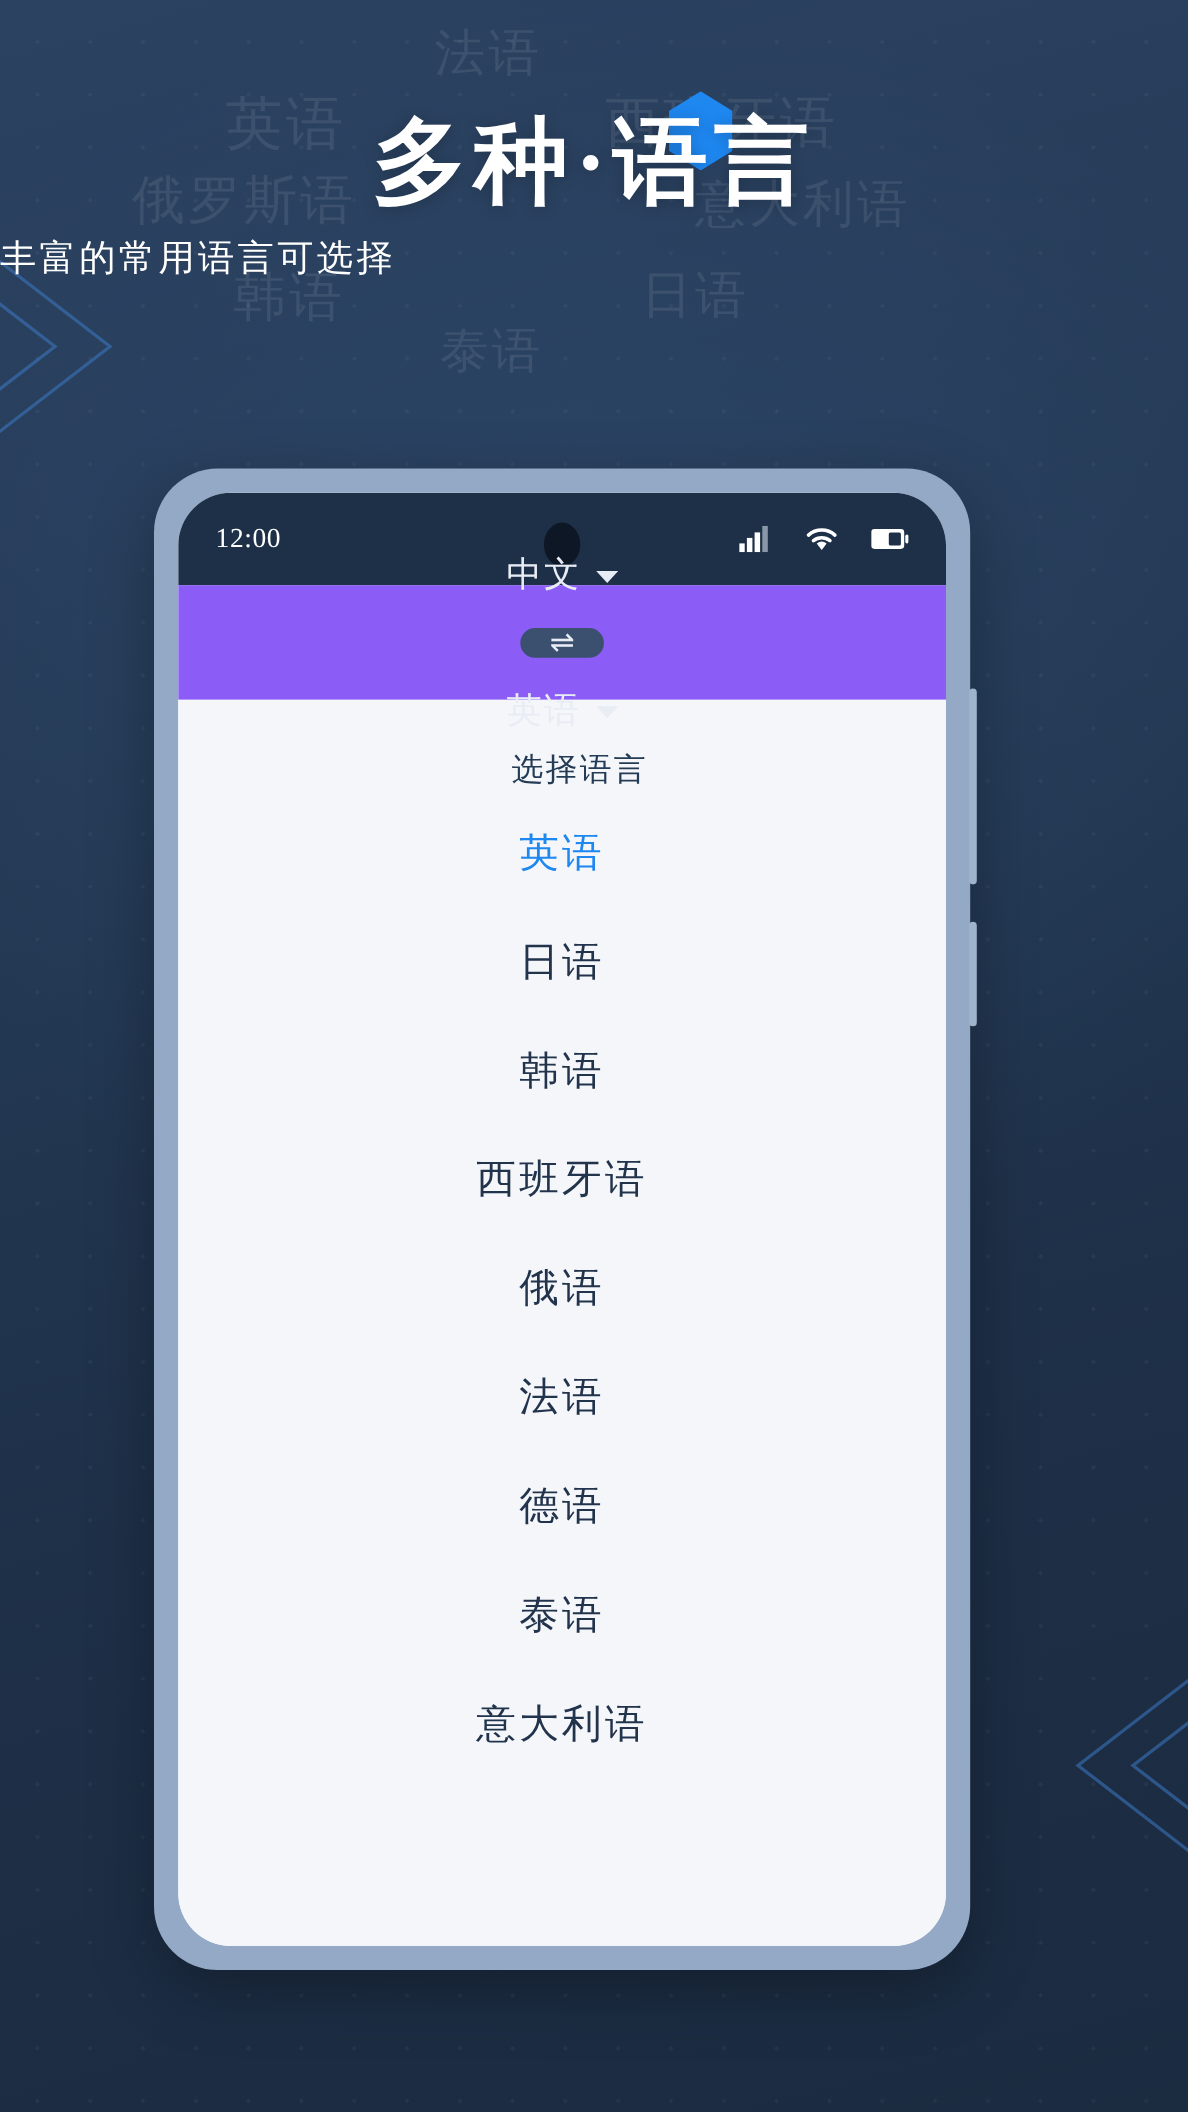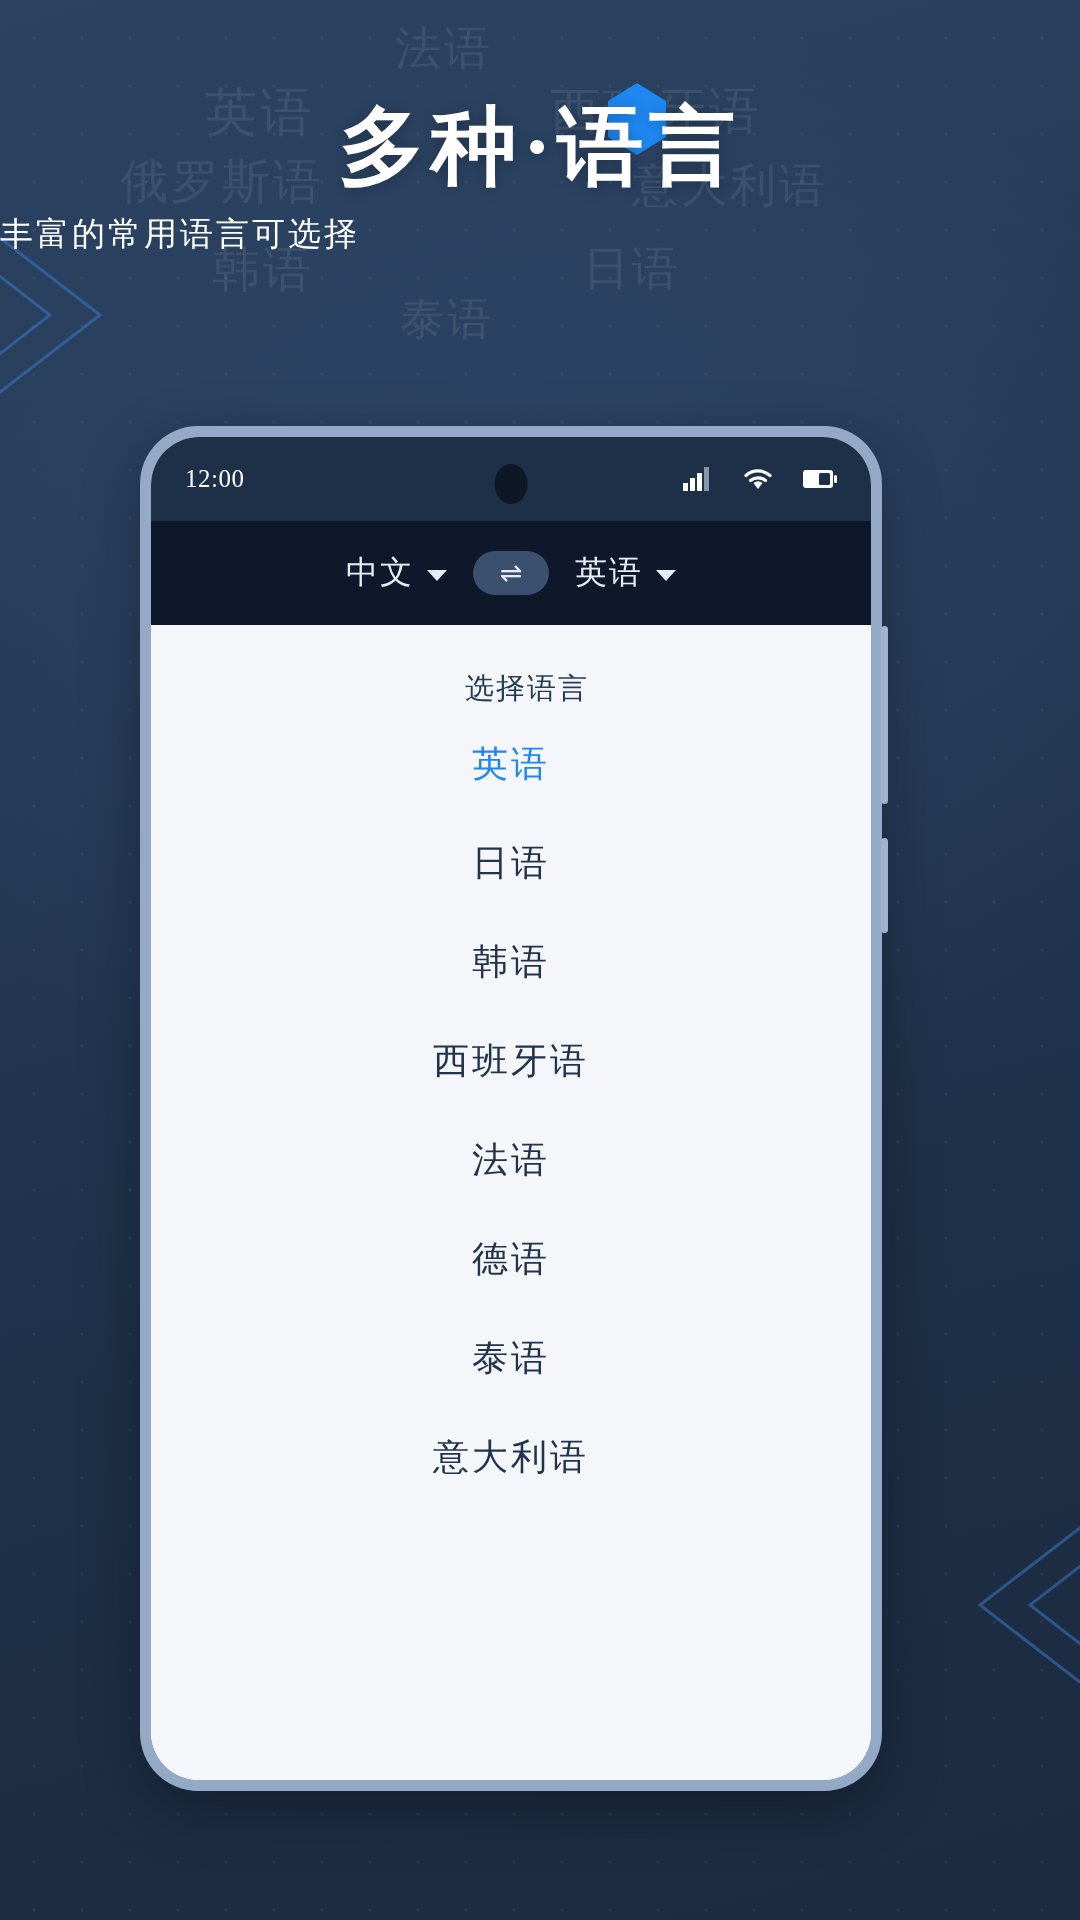--- a/index.html
+++ b/index.html
@@ -104,21 +104,21 @@
 
   
   .phone {
     position: absolute;
     left: 140px;
     top: 426px;
     width: 742px;
     height: 1365px;
     border-radius: 58px;
     background: #93a9c6;
-    padding: 11px;
+    padding: 22px;
     box-shadow: 0 18px 60px rgba(0,0,0,0.30);
     z-index: 5;
   }
   .phone-screen {
     position: relative;
     width: 100%;
     height: 100%;
     border-radius: 48px;
     overflow: hidden;
     background: #f4f6fa;
@@ -162,25 +162,26 @@
     margin-left: auto;
     display: flex;
     align-items: center;
     gap: 30px;
   }
 
   
   .langbar {
     position: relative;
     height: 104px;
-    background: #0f172a;
+    background: #8b5cf6;
     display: flex;
     align-items: center;
     justify-content: center;
     gap: 26px;
+    flex-direction: column;
   }
   .lang-pick {
     display: flex;
     align-items: center;
     gap: 13px;
     color: #e8edf5;
     font-size: 32px;
     letter-spacing: 2px;
   }
   .caret {
@@ -333,20 +334,21 @@
           <span class="caret"></span>
         </div>
       </div>
 
       <div class="lang-list">
         <div class="list-head">选择语言</div>
         <div class="lang-item active">英语</div>
         <div class="lang-item">日语</div>
         <div class="lang-item">韩语</div>
         <div class="lang-item">西班牙语</div>
+        <div class="lang-item">俄语</div>
         <div class="lang-item">法语</div>
         <div class="lang-item">德语</div>
         <div class="lang-item">泰语</div>
         <div class="lang-item">意大利语</div>
       </div>
 
     </div>
   </div>
 
 

